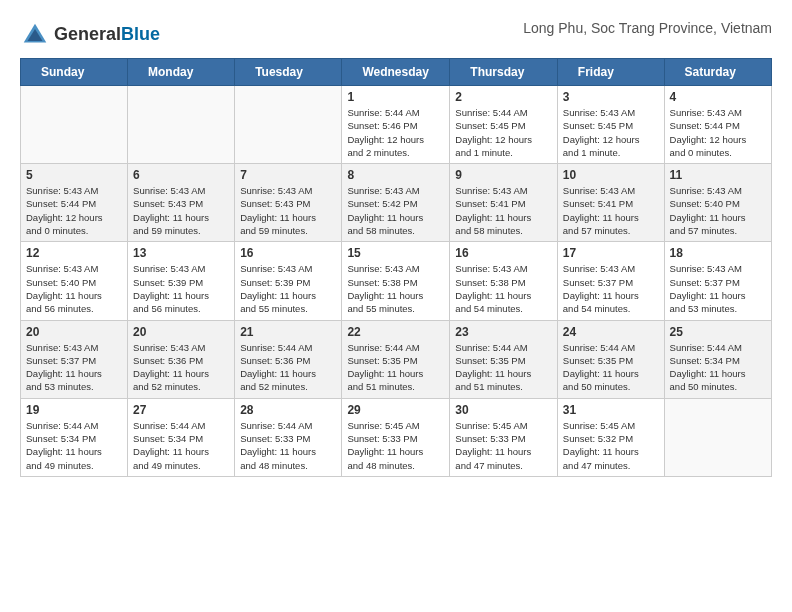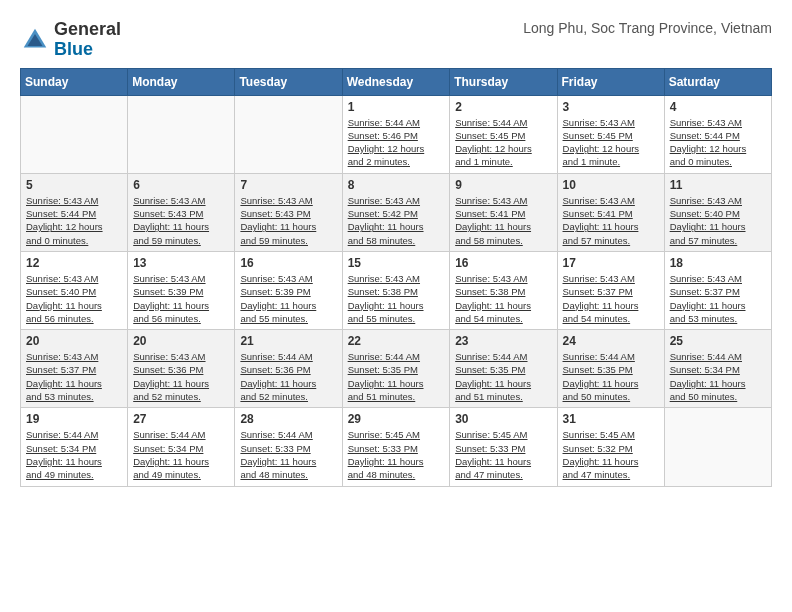--- a/index.html
+++ b/index.html
@@ -15,21 +15,21 @@
       align-items: flex-start;
       justify-content: space-between;
       margin-bottom: 8px;
     }
     .logo {
       display: flex;
       align-items: center;
     }
     .logo-text {
       display: flex;
-      flex-direction: column;
+      flex-direction: row;
       line-height: 1.1;
     }
     .logo-general {
       font-size: 18px;
       font-weight: bold;
       color: #333;
     }
     .logo-blue {
       font-size: 18px;
       font-weight: bold;
@@ -54,21 +54,21 @@
     }
     .calendar {
       width: 100%;
       border-collapse: collapse;
       border: 1px solid #ccc;
     }
     .calendar th {
       background-color: #3a6ea5;
       color: #fff;
       font-size: 12px;
-      padding: 6px 4px;
+      padding: 6px 20px;
       text-align: left;
       border: 1px solid #2a5a8a;
     }
     .calendar td {
       vertical-align: top;
       padding: 4px 5px;
       border: 1px solid #ccc;
       width: 108px;
       min-height: 80px;
       font-size: 10px;
@@ -87,21 +87,20 @@
     .day-num {
       font-size: 12px;
       font-weight: bold;
       display: block;
       margin-bottom: 2px;
     }
     .day-info {
       font-size: 9.5px;
       line-height: 1.4;
       color: #333;
-      text-decoration: underline;
     }
   </style>
 </head>
 <body>
 
 <div class="header">
   <div class="logo">
     <svg class="logo-icon" viewBox="0 0 40 40">
       <polygon points="20,5 35,30 5,30" fill="#4a90c4"></polygon>
       <polygon points="20,12 30,28 10,28" fill="#2a5a8a"></polygon>

